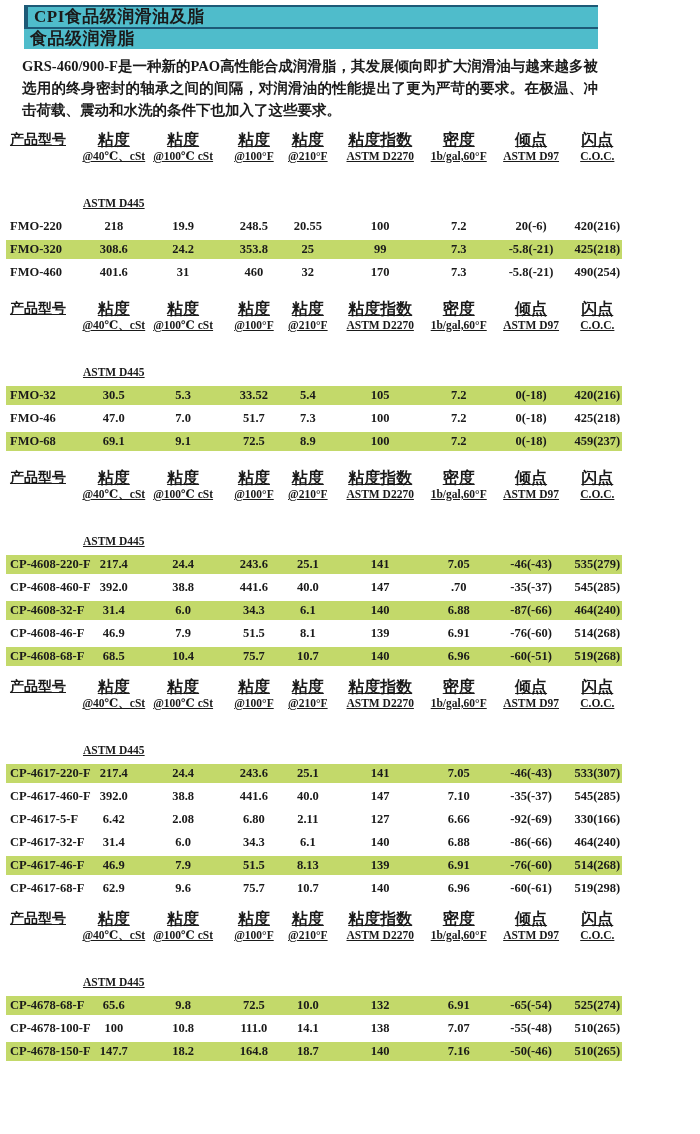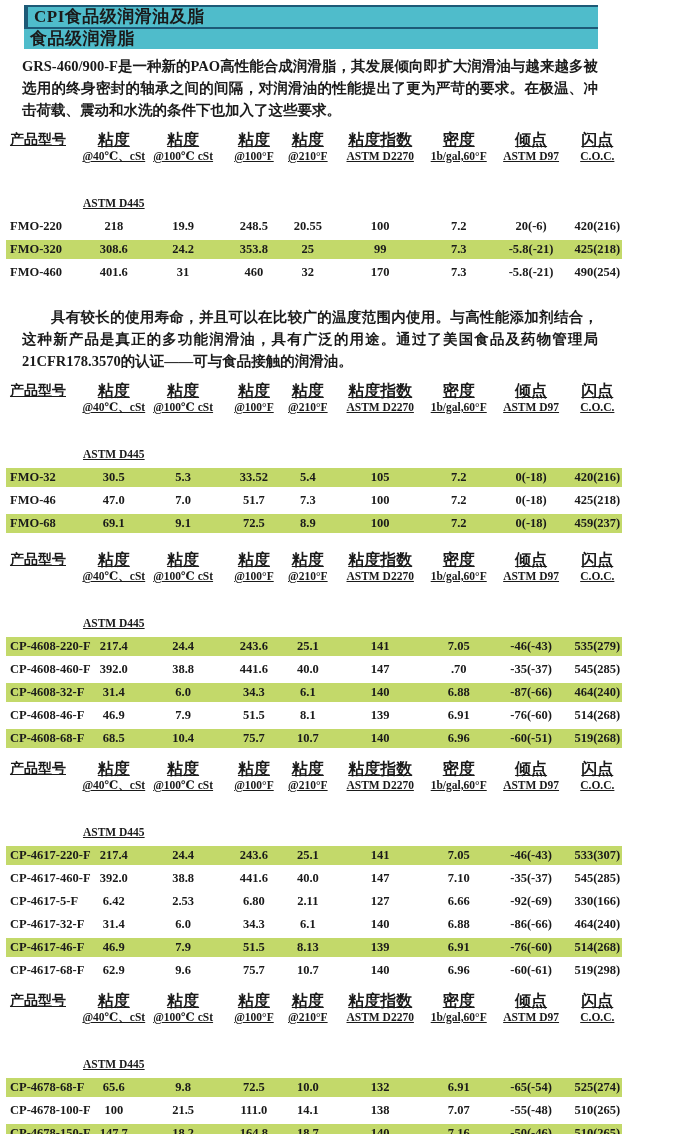--- a/index.html
+++ b/index.html
@@ -144,21 +144,20 @@
         <div class="c c3 cell-val">460</div>
         <div class="c c4 cell-val">32</div>
         <div class="c c5 cell-val">170</div>
         <div class="c c6 cell-val">7.3</div>
         <div class="c c7 cell-val">-5.8(-21)</div>
         <div class="c c8 cell-val">490(254)</div>
       </div>
     </div>
 
   <div class="gap-md"></div>
-  <p class="para indent">具有较长的使用寿命，并且可以在比较广的温度范围内使用。与高性能添加剂结合，这种新产品是真正的多功能润滑油，具有广泛的用途。通过了美国食品及药物管理局21CFR178.3570的认证——可与食品接触的润滑油。</p>
 
   <div class="spec-table">
       <div class="thead">
         <div class="c c0 hcell-product">产品型号</div>
         <div class="c c1 hcell">
           <div class="l1">粘度</div>
           <div class="l2">@40℃、cSt</div>
           <div class="l3">ASTM D445</div>
         </div>
         <div class="c c2 hcell">
@@ -376,21 +375,21 @@
         <div class="c c3 cell-val">441.6</div>
         <div class="c c4 cell-val">40.0</div>
         <div class="c c5 cell-val">147</div>
         <div class="c c6 cell-val">7.10</div>
         <div class="c c7 cell-val">-35(-37)</div>
         <div class="c c8 cell-val">545(285)</div>
       </div>
       <div class="trow">
         <div class="c c0 cell-model">CP-4617-5-F</div>
         <div class="c c1 cell-val">6.42</div>
-        <div class="c c2 cell-val">2.53</div>
+        <div class="c c2 cell-val">2.08</div>
         <div class="c c3 cell-val">6.80</div>
         <div class="c c4 cell-val">2.11</div>
         <div class="c c5 cell-val">127</div>
         <div class="c c6 cell-val">6.66</div>
         <div class="c c7 cell-val">-92(-69)</div>
         <div class="c c8 cell-val">330(166)</div>
       </div>
       <div class="trow">
         <div class="c c0 cell-model">CP-4617-32-F</div>
         <div class="c c1 cell-val">31.4</div>
@@ -471,21 +470,21 @@
         <div class="c c3 cell-val">72.5</div>
         <div class="c c4 cell-val">10.0</div>
         <div class="c c5 cell-val">132</div>
         <div class="c c6 cell-val">6.91</div>
         <div class="c c7 cell-val">-65(-54)</div>
         <div class="c c8 cell-val">525(274)</div>
       </div>
       <div class="trow">
         <div class="c c0 cell-model">CP-4678-100-F</div>
         <div class="c c1 cell-val">100</div>
-        <div class="c c2 cell-val">21.5</div>
+        <div class="c c2 cell-val">10.8</div>
         <div class="c c3 cell-val">111.0</div>
         <div class="c c4 cell-val">14.1</div>
         <div class="c c5 cell-val">138</div>
         <div class="c c6 cell-val">7.07</div>
         <div class="c c7 cell-val">-55(-48)</div>
         <div class="c c8 cell-val">510(265)</div>
       </div>
       <div class="trow hl">
         <div class="c c0 cell-model">CP-4678-150-F</div>
         <div class="c c1 cell-val">147.7</div>

